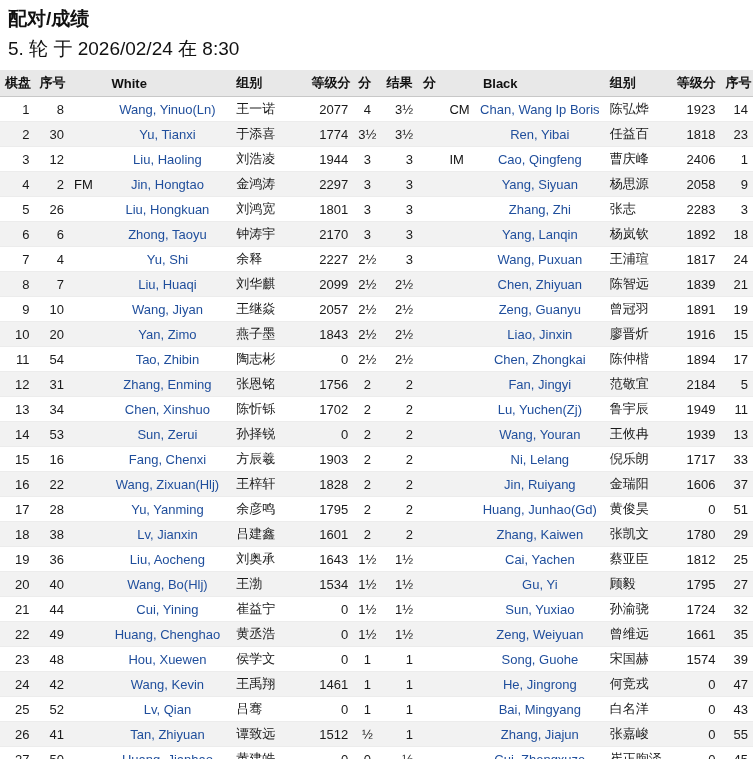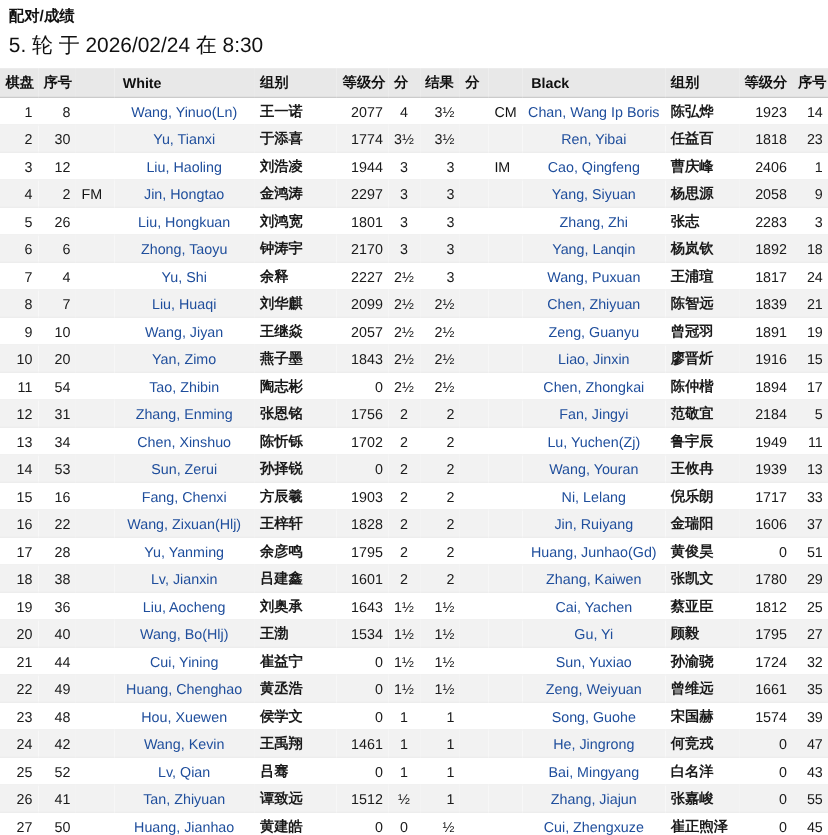--- a/index.html
+++ b/index.html
@@ -5,21 +5,21 @@
   html,body{margin:0;padding:0;}
   body{
     width:753px;
     background:#ffffff;
     font-family:"Liberation Sans", sans-serif;
     font-size:13px;
     color:#1a1a1a;
   }
   .page{width:753px;position:relative;}
   .title{
-    font-size:14px;
+    font-size:19px;
     font-weight:bold;
     color:#111;
     padding:6px 8px 2px 8px;
   }
   .subtitle{
     font-size:19px;
     font-weight:normal;
     color:#111;
     padding:2px 8px 8px 8px;
   }
@@ -62,21 +62,21 @@
   col.c-bpts{width:26px;}
   col.c-btitle{width:30px;}
   col.c-bname{width:128px;}
   col.c-bcn{width:66px;}
   col.c-brtg{width:48px;}
   col.c-bno{width:32px;}
 
   .num{text-align:right;}
   .ctr{text-align:center;}
   .name{color:#1f4e9c;text-align:center;}
-  .cn{color:#1a1a1a;font-weight:bold;}
+  .cn{color:#1a1a1a;}
   .title-tag{color:#111;font-weight:normal;text-align:left;}
   .res{text-align:right;}
   .hdr-white{padding-left:8px;}
   .hdr-black{padding-left:8px;}
 </style>
 </head>
 <body>
 
 <div class="page">
 

